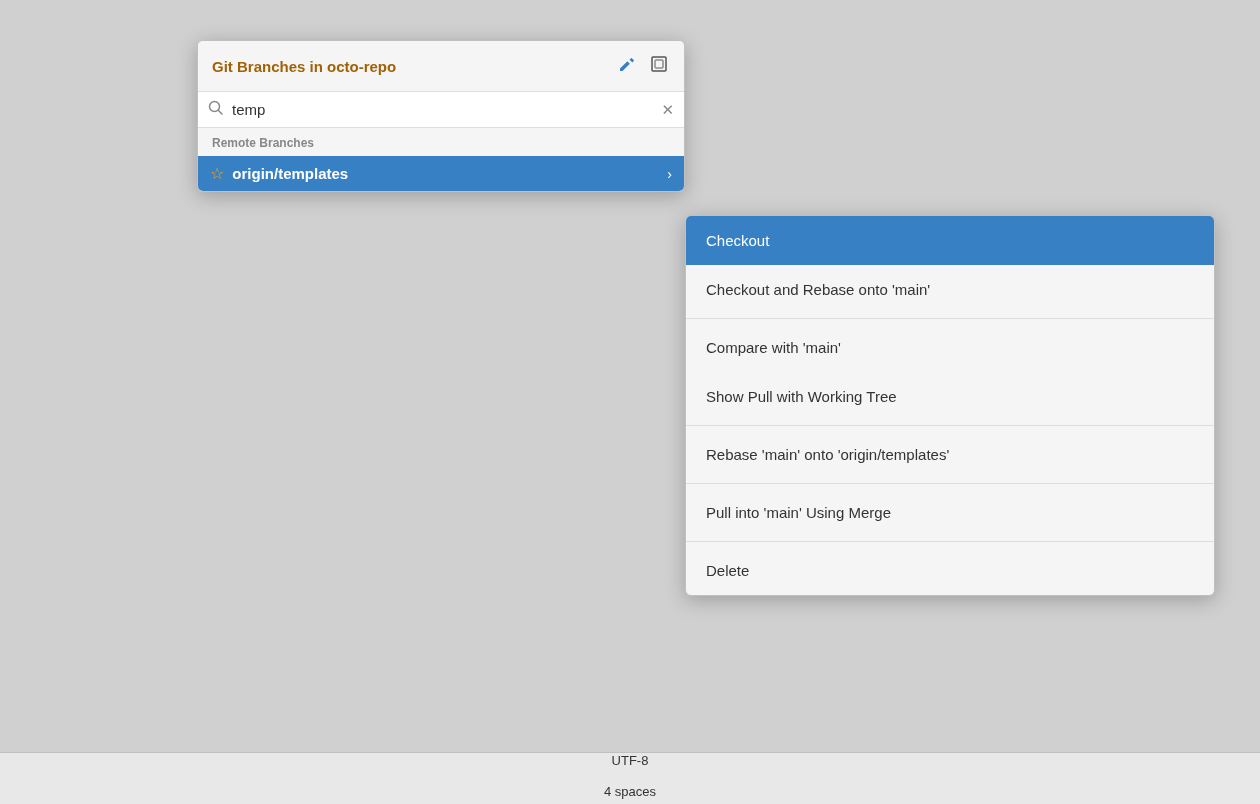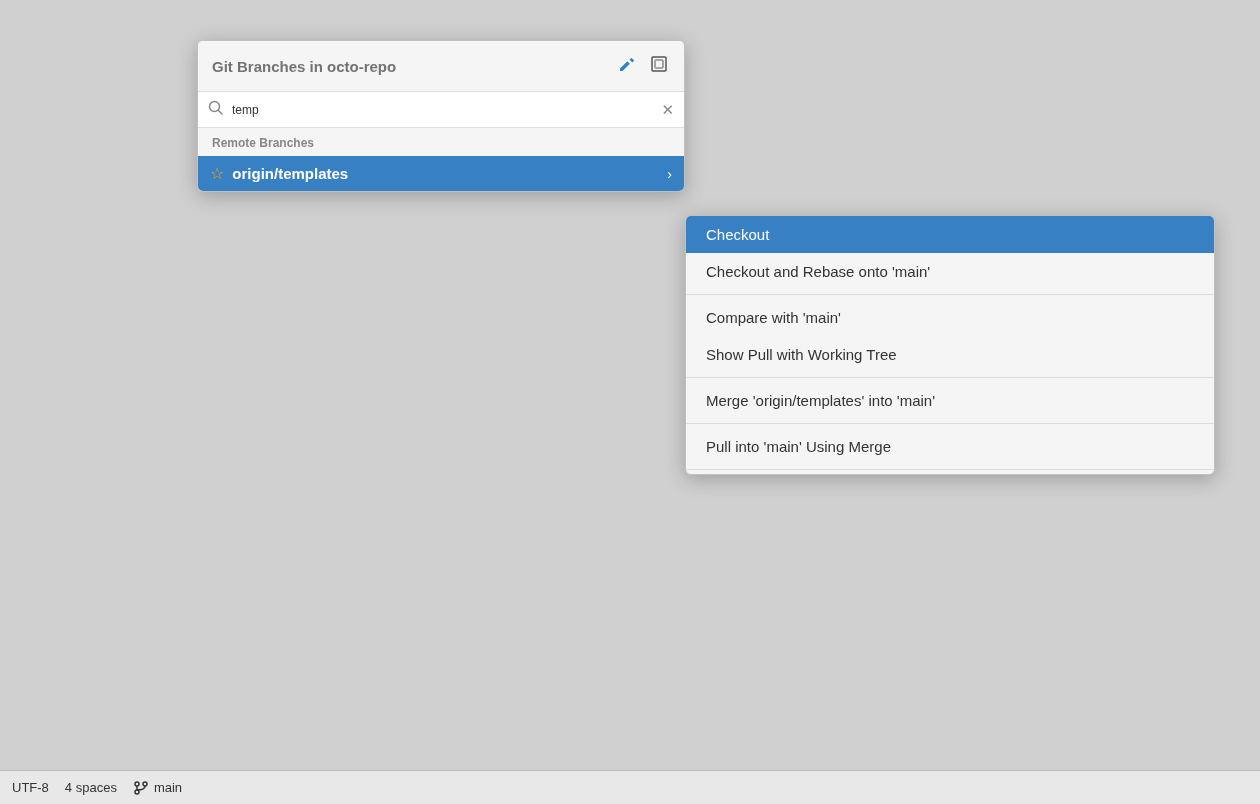--- a/index.html
+++ b/index.html
@@ -13,27 +13,28 @@
       position: relative;
       overflow: hidden;
     }
 
     
     .status-bar {
       position: absolute;
       bottom: 0;
       left: 0;
       right: 0;
-      height: 34px;
+      height: 52px;
       background: #e8e8e8;
       border-top: 1px solid #c0c0c0;
       display: flex;
       align-items: center;
       padding: 0 12px;
       gap: 16px;
+      flex-direction: column;
     }
 
     .status-item {
       font-size: 13px;
       color: #333;
       display: flex;
       align-items: center;
       gap: 5px;
     }
 
@@ -55,21 +56,21 @@
       align-items: center;
       justify-content: space-between;
       padding: 12px 14px;
       background: #f5f5f5;
       border-bottom: 1px solid #ddd;
     }
 
     .panel-title {
       font-size: 15px;
       font-weight: 600;
-      color: #737373;
+      color: #a16207;
     }
 
     .panel-icons {
       display: flex;
       gap: 10px;
       align-items: center;
     }
 
     .panel-icon {
       color: #555;
@@ -89,21 +90,21 @@
 
     .search-icon {
       color: #888;
       font-size: 15px;
     }
 
     .search-input {
       flex: 1;
       border: none;
       outline: none;
-      font-size: 12px;
+      font-size: 15px;
       color: #333;
       background: transparent;
     }
 
     .clear-icon {
       color: #888;
       cursor: pointer;
       font-size: 15px;
     }
 
@@ -149,21 +150,21 @@
       width: 530px;
       background: #f5f5f5;
       border: 1px solid #c0c0c0;
       border-radius: 6px;
       box-shadow: 0 4px 20px rgba(0,0,0,0.25);
       overflow: hidden;
       z-index: 10;
     }
 
     .menu-item {
-      padding: 10px 20px;
+      padding: 16px 20px;
       font-size: 15px;
       color: #333;
       cursor: pointer;
     }
 
     .menu-item.highlighted {
       background: #3880c4;
       color: #fff;
     }
 
@@ -217,26 +218,27 @@
 <div class="context-menu">
 
   <div class="menu-item highlighted">Checkout</div>
   <div class="menu-item">Checkout and Rebase onto 'main'</div>
   <div class="menu-divider"></div>
 
   <div class="menu-item">Compare with 'main'</div>
   <div class="menu-item">Show Pull with Working Tree</div>
   <div class="menu-divider"></div>
 
-  <div class="menu-item">Merge 'origin/templates' into 'main'</div>
+  <div class="menu-item">Rebase 'main' onto 'origin/templates'</div>
   <div class="menu-divider"></div>
 
   <div class="menu-item">Pull into 'main' Using Merge</div>
   <div class="menu-divider"></div>
 
+  <div class="menu-item">Delete</div>
 </div>
 
 <div class="status-bar">
   <span class="status-item">UTF-8</span>
   <span class="status-item">4 spaces</span>
   <span class="status-item">
     <svg width="16" height="16" viewBox="0 0 16 16" fill="none">
       <circle cx="4" cy="4" r="2" stroke="#333" stroke-width="1.5" fill="none"></circle>
       <circle cx="4" cy="12" r="2" stroke="#333" stroke-width="1.5" fill="none"></circle>
       <circle cx="12" cy="4" r="2" stroke="#333" stroke-width="1.5" fill="none"></circle>

